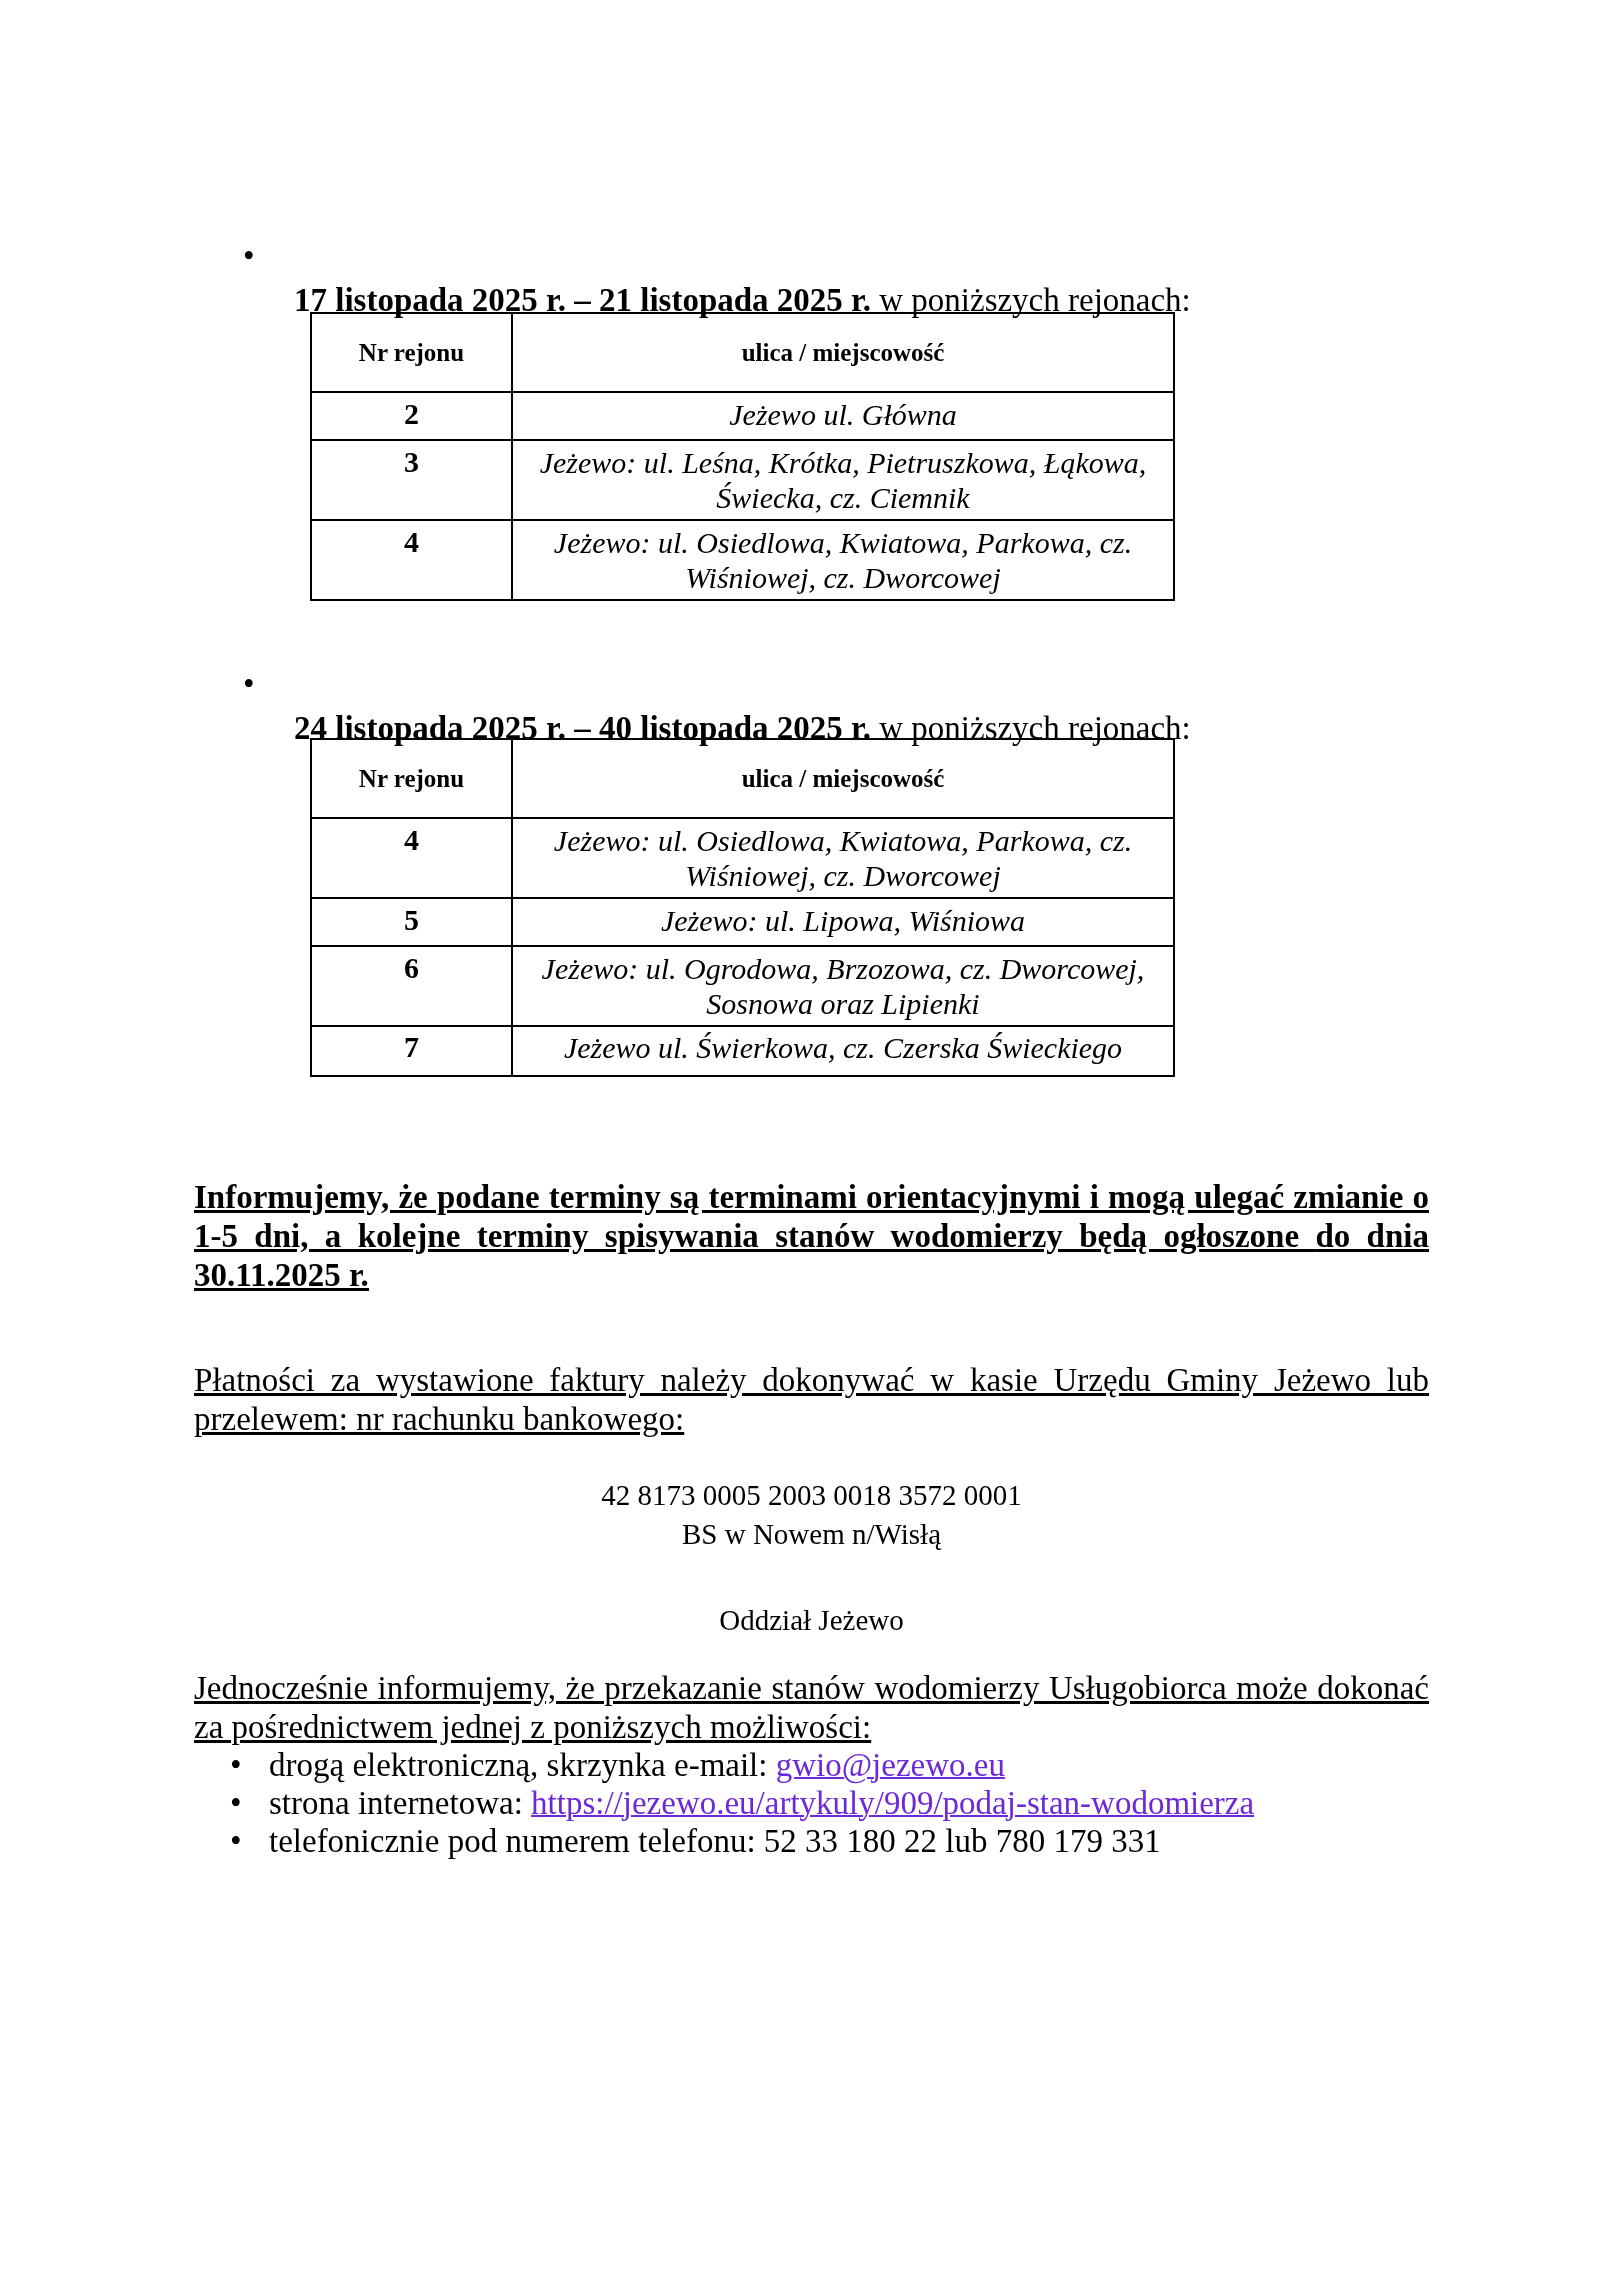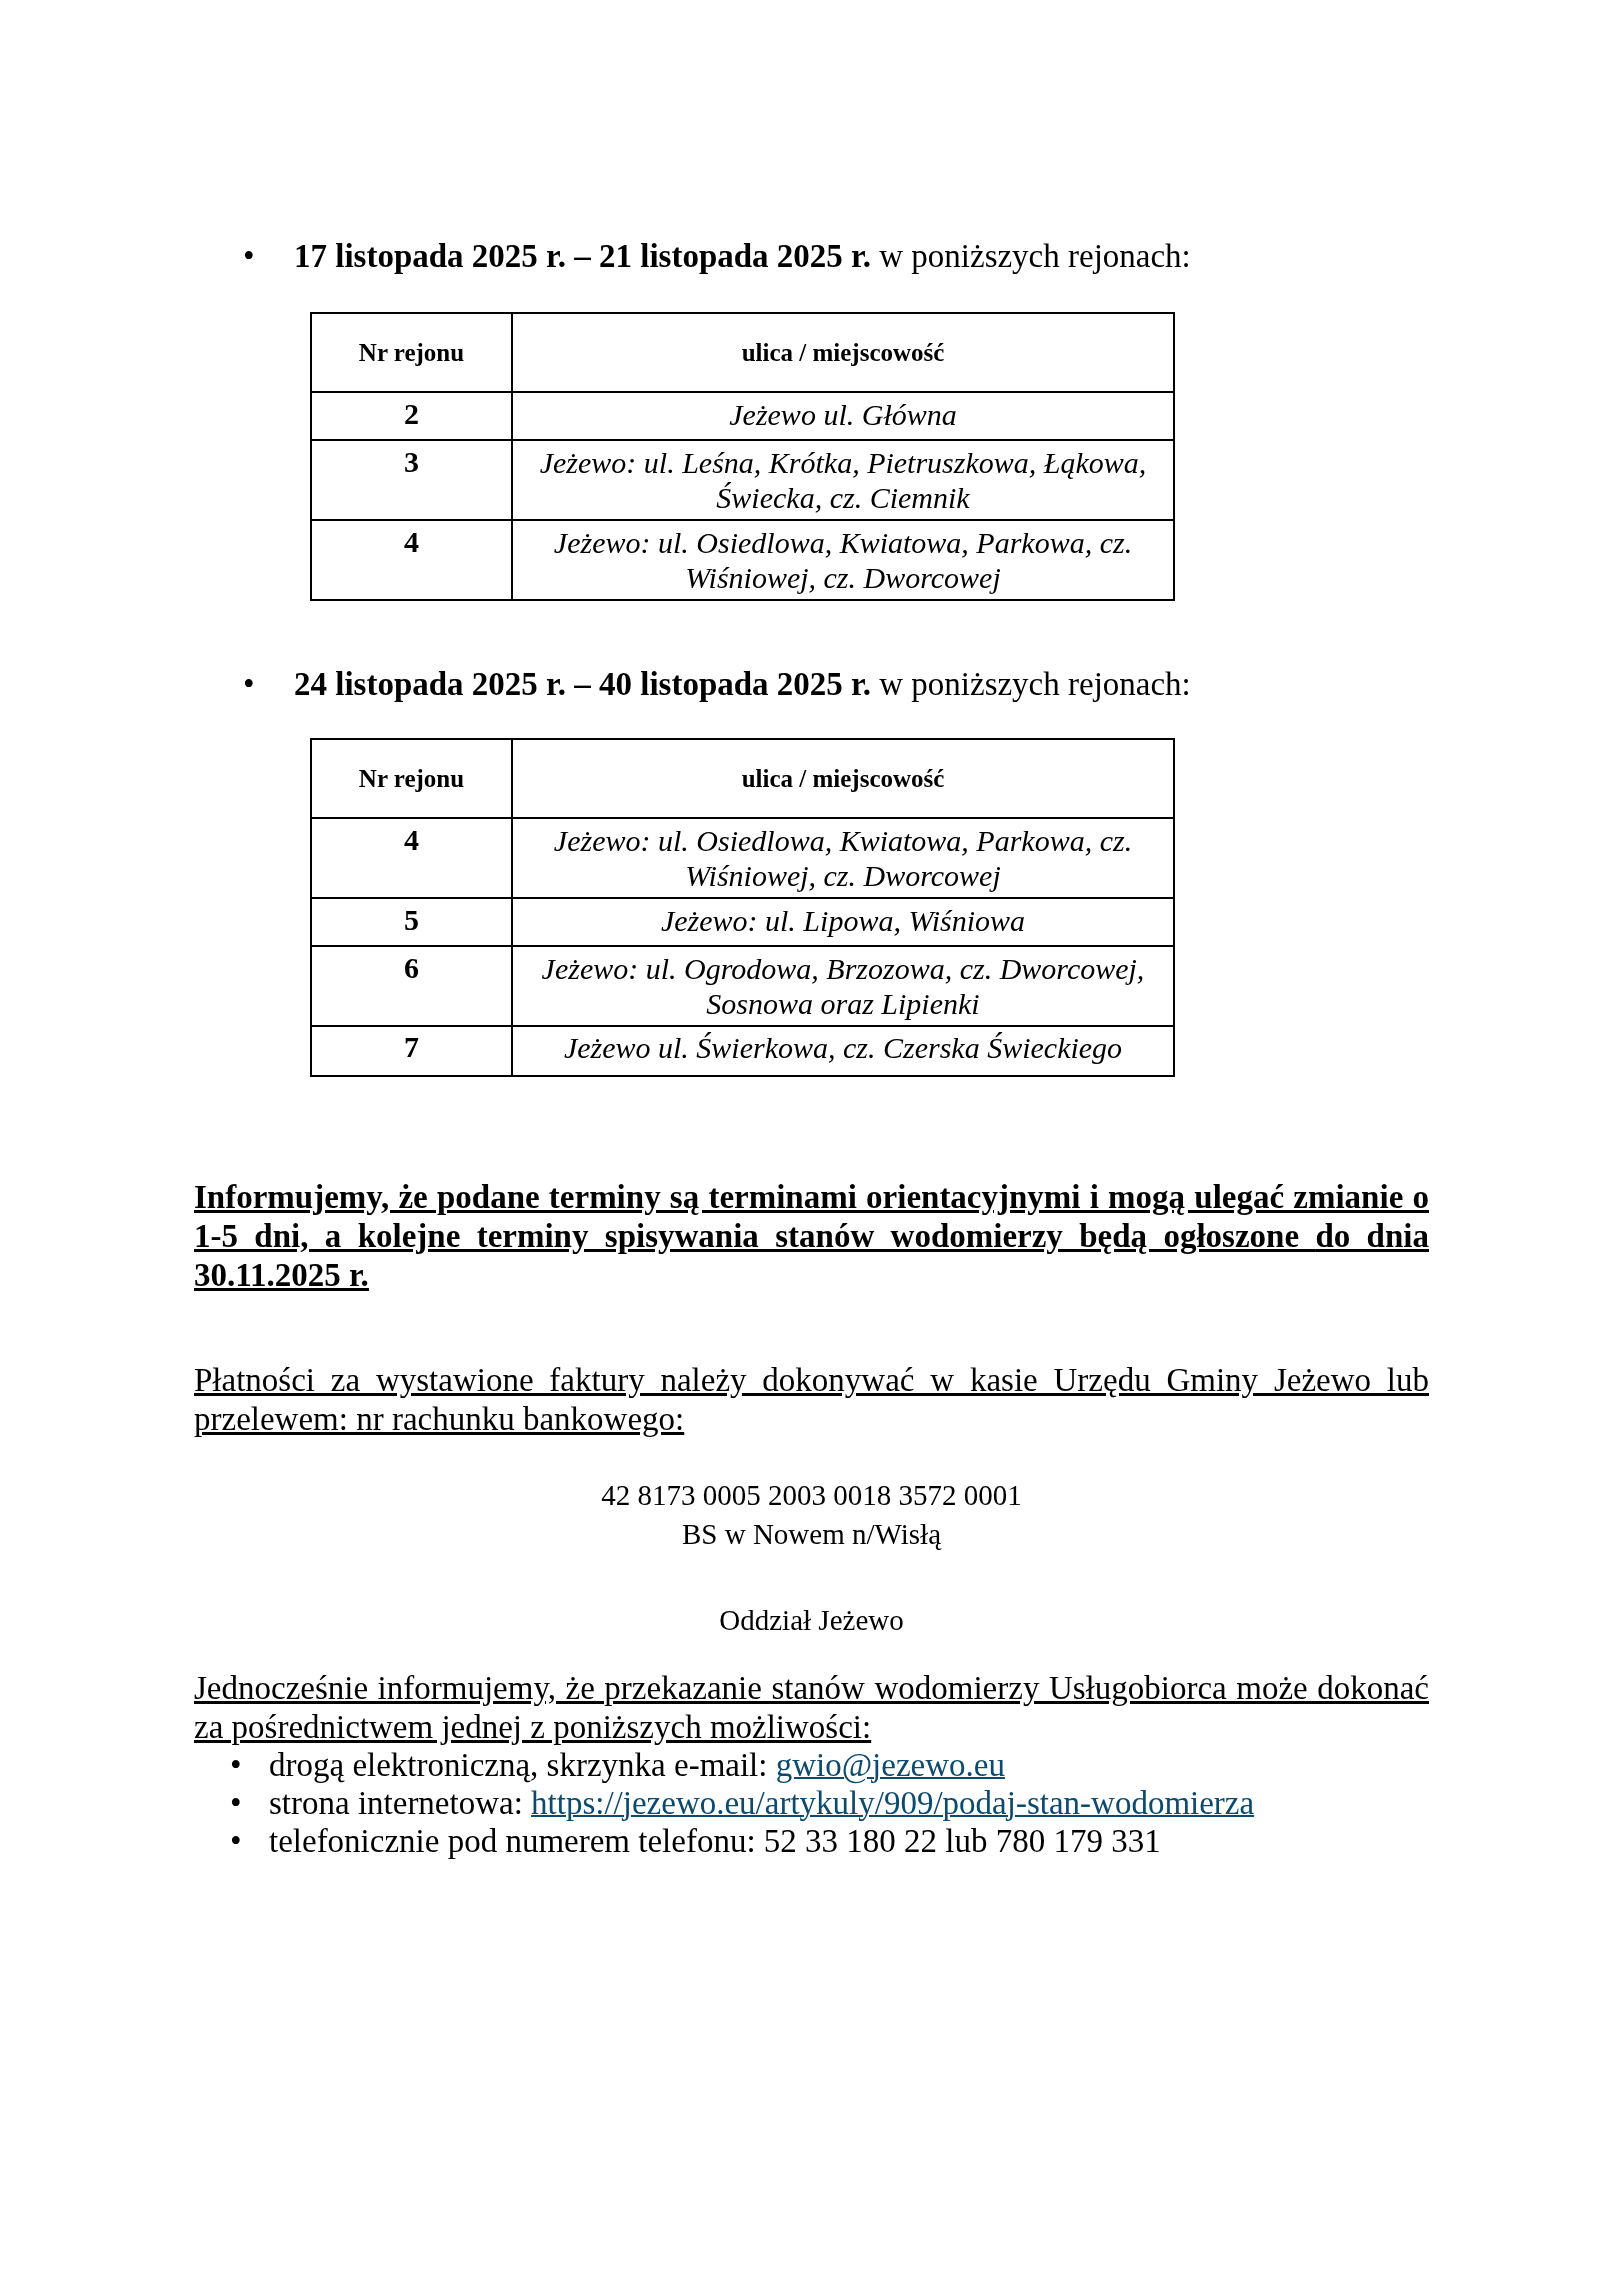--- a/index.html
+++ b/index.html
@@ -1,37 +1,37 @@
 <!DOCTYPE html>
 <html style="font-size:10.5px"><head>
 <meta charset="utf-8">
 <style>
   html, body { margin: 0; padding: 0; background: #ffffff; }
   body { width: 1623px; height: 2295px; position: relative; overflow: hidden;
          font-family: "Liberation Serif", "DejaVu Serif", serif; color: #000; }
-  .abs { position: absolute; }
+  .abs { position: absolute; margin-top: 44px; }
   .bullet-line { font-size: 33px; line-height: 39px; white-space: nowrap; }
   .bullet-dot { position: absolute; font-size: 33px; line-height: 39px; }
   .bold { font-weight: bold; }
   table.regions { position: absolute; border-collapse: collapse; table-layout: fixed;
                   font-size: 30px; }
   table.regions td, table.regions th { border: 2.6px solid #000; vertical-align: top; padding: 0; }
   table.regions th { font-weight: bold; font-size: 25px; vertical-align: middle; text-align: center; }
   table.regions td.nr { font-weight: bold; text-align: center; padding-top: 3.9px; }
   table.regions td.street { text-align: center; padding: 3.9px 13px 3.9px 13px; line-height: 35px; font-style: italic; }
   .para { position: absolute; left: 194px; width: 1235px; font-size: 33px; line-height: 39px;
           text-align: justify; text-align-last: left; text-decoration: underline; }
   .para.bold { font-weight: bold; }
   .u { text-decoration: underline; text-decoration-thickness: 2.6px; }
   .center-block { position: absolute; left: 194px; width: 1235px; text-align: center;
                   font-size: 29px; line-height: 39px; }
   .contact-list { position: absolute; left: 194px; width: 1235px; font-size: 33px; line-height: 38px; }
   .contact-item { position: relative; padding-left: 75px; white-space: nowrap; }
   .contact-item .dot { position: absolute; left: 36px; }
-  a.link { color: #0c4a6e; text-decoration: underline; text-decoration-thickness: 2px; margin-top: 14px; }
+  a.link { color: #6d28d9; text-decoration: underline; text-decoration-thickness: 2px; margin-top: 14px; }
 </style>
 </head>
 <body>
 
 <div class="bullet-dot" style="left:243px; top:237px;">•</div>
 <div class="abs bullet-line" style="left:294px; top:237px;">
   <span class="bold">17 listopada 2025 r. – 21 listopada 2025 r.</span><span> w poniższych rejonach:</span>
 </div>
 
 <table class="regions" style="left:310px; top:312px; width:863px;">

